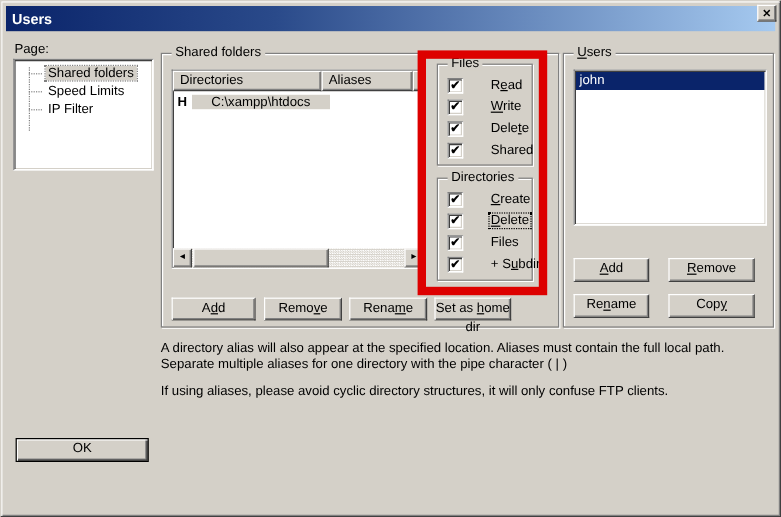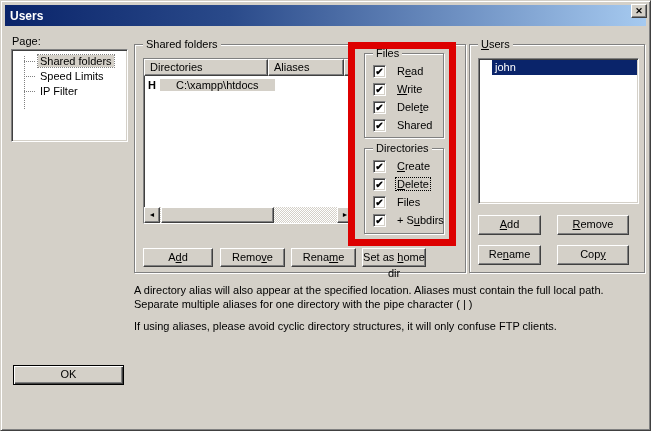--- a/index.html
+++ b/index.html
@@ -78,27 +78,27 @@
   .files-group { left:363px; top:52px; width:80px; height:85px; }
   .dirs-group  { left:363px; top:147px; width:80px; height:86px; }
   .chk-row { display:flex; align-items:center; height:18px; padding-left:8px; }
   .chk-row:first-of-type { margin-top:8px; }
   .chk-box {
     width:13px; height:13px; flex:0 0 13px; background:#ffffff;
     border:1px solid; border-color:#808080 #ffffff #ffffff #808080;
     box-shadow: inset 1px 1px 0 #404040, inset -1px -1px 0 #d4d0c8;
     font-size:10px; line-height:12px; text-align:center; font-weight:bold;
   }
-  .chk-lbl { font-size:11px; margin-left:10px; padding:0 1px; white-space:nowrap; }
+  .chk-lbl { font-size:11px; margin-left:22px; padding:0 1px; white-space:nowrap; }
   .chk-lbl.focused { outline:1px dotted #000; }
   
   .red-rect { position:absolute; left:347px; top:41px; width:108px; height:204px; border:7px solid #dd0000; pointer-events:none; z-index:50; }
   
   .users-group { left:468px; top:43px; width:176px; height:229px; }
-  .users-list { position:absolute; left:8px; top:13px; width:161px; height:146px;padding-left:12px; }
+  .users-list { position:absolute; left:8px; top:13px; width:161px; height:130px; }
   .user-item { margin:1px; height:15px; line-height:15px; font-size:11px; padding-left:3px; }
   .user-item.sel { background:#0a246a; color:#ffffff; }
   
   .notes { position:absolute; left:133px; top:282px; width:514px; font-size:11px; line-height:14px; color:#000; }
   .notes p + p { margin-top:8px; }
   
   .ok-btn { position:absolute; left:12px; top:364px; width:111px; height:20px; line-height:16px;
     border:1px solid #000; box-shadow: inset 1px 1px 0 #ffffff, inset -1px -1px 0 #404040, inset -2px -2px 0 #808080; background:#d4d0c8; font-size:11px; }
   .cancel-btn { position:absolute; left:12px; top:392px; width:111px; height:20px; line-height:17px; }
   u { text-decoration:underline; }

